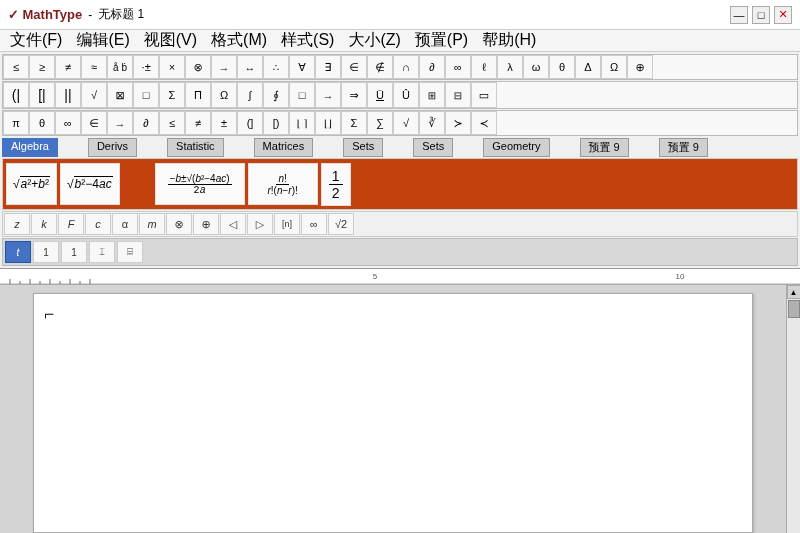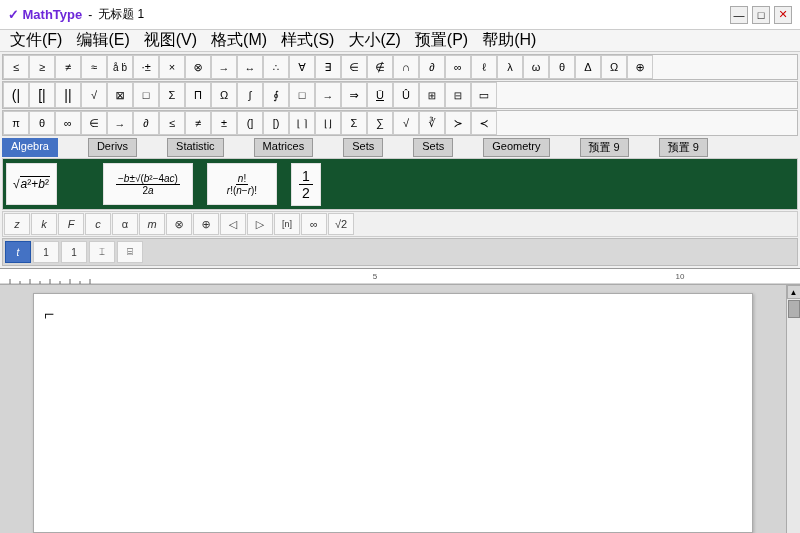--- a/index.html
+++ b/index.html
@@ -14,21 +14,21 @@
       padding: 4px 8px;
       border-bottom: 1px solid #ccc;
       height: 30px;
     }
     .title-bar-left {
       display: flex;
       align-items: center;
       gap: 6px;
     }
     .title-logo {
-      color: #6d28d9;
+      color: #7f1d1d;
       font-weight: bold;
       font-size: 13px;
     }
     .title-text {
       font-size: 12px;
       color: #000;
     }
     .title-controls {
       display: flex;
       gap: 4px;
@@ -307,32 +307,35 @@
     <div class="tab-item">Derivs</div>
     <div class="tab-item">Statistic</div>
     <div class="tab-item">Matrices</div>
     <div class="tab-item">Sets</div>
     <div class="tab-item">Sets</div>
     <div class="tab-item">Geometry</div>
     <div class="tab-item">预置 9</div>
     <div class="tab-item">预置 9</div>
   </div>
 
-  <div class="formula-row" style="margin-top:1px; background:#14532d; border:1px solid #ccc; min-height:52px; padding:3px; gap:14px;">
+  <div class="formula-row" style="margin-top:1px; background:#c2410c; border:1px solid #ccc; min-height:52px; padding:3px; gap:3px;">
 
     <div class="formula-cell">
       <span style="font-size:12px">√<span style="border-top:1px solid #000; padding:0 1px"><i>a</i>²+<i>b</i>²</span></span>
     </div>
 
 
+    <div class="formula-cell">
+      <span style="font-size:12px">√<span style="border-top:1px solid #000; padding:0 1px"><i>b</i>²−4<i>ac</i></span></span>
+    </div>
 
     <div class="formula-cell" style="min-width:90px;margin-left:32px;">
       <div style="display:inline-flex; flex-direction:column; align-items:center; font-size:10px;">
         <div style="border-bottom:1px solid #000; padding:0 2px;">−<i>b</i>±√(<i>b</i>²−4<i>ac</i>)</div>
-        <div style="padding:0 2px;">2<i>a</i></div>
+        <div style="padding:0 2px;font-family:Liberation Mono, monospace;">2<i>a</i></div>
       </div>
     </div>
 
     <div class="formula-cell" style="min-width:70px;">
       <div style="display:inline-flex; flex-direction:column; align-items:center; font-size:10px;">
         <div style="border-bottom:1px solid #000; padding:0 2px;"><i>n</i>!</div>
         <div style="padding:0 2px;"><i>r</i>!(<i>n</i>−<i>r</i>)!</div>
       </div>
     </div>
 

